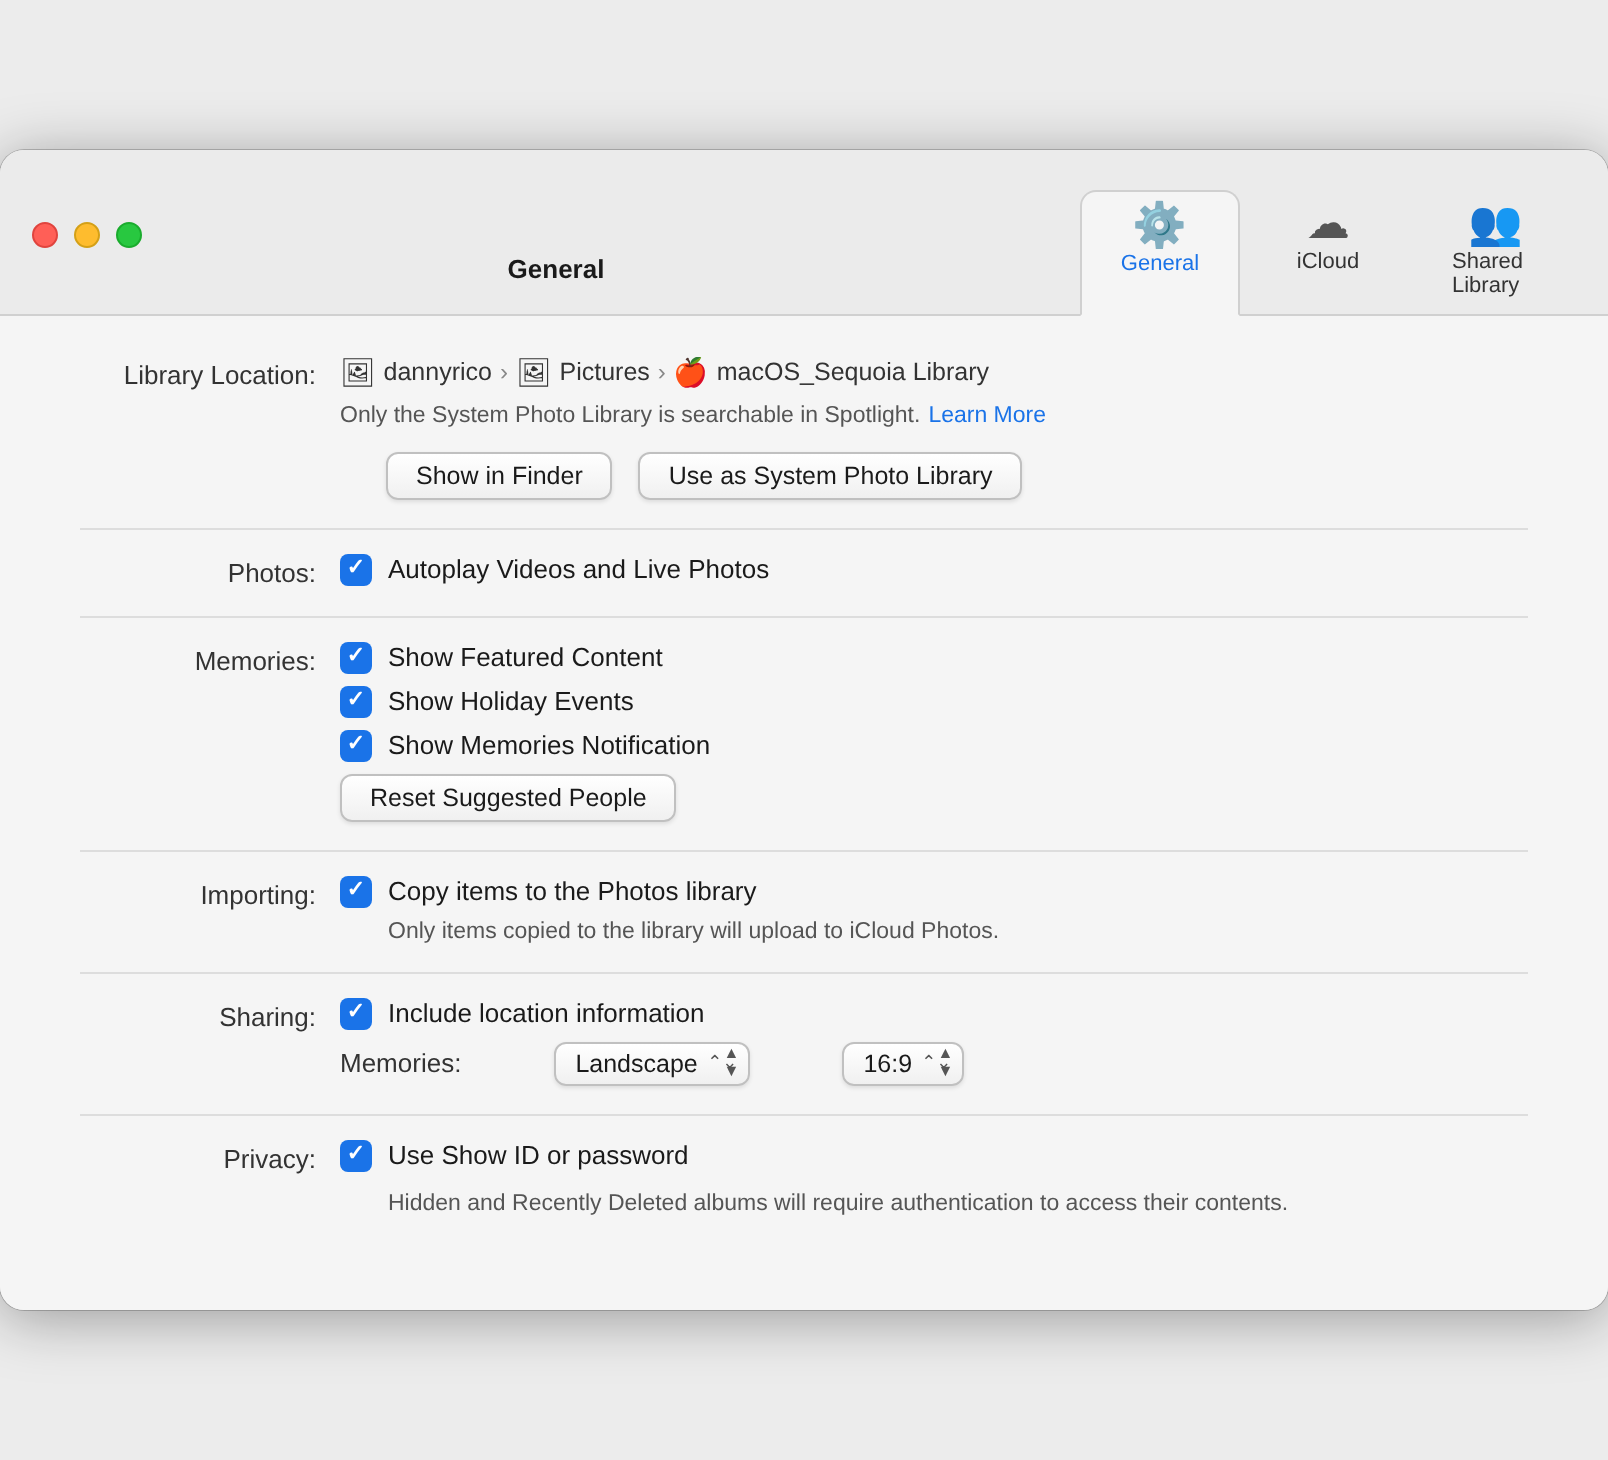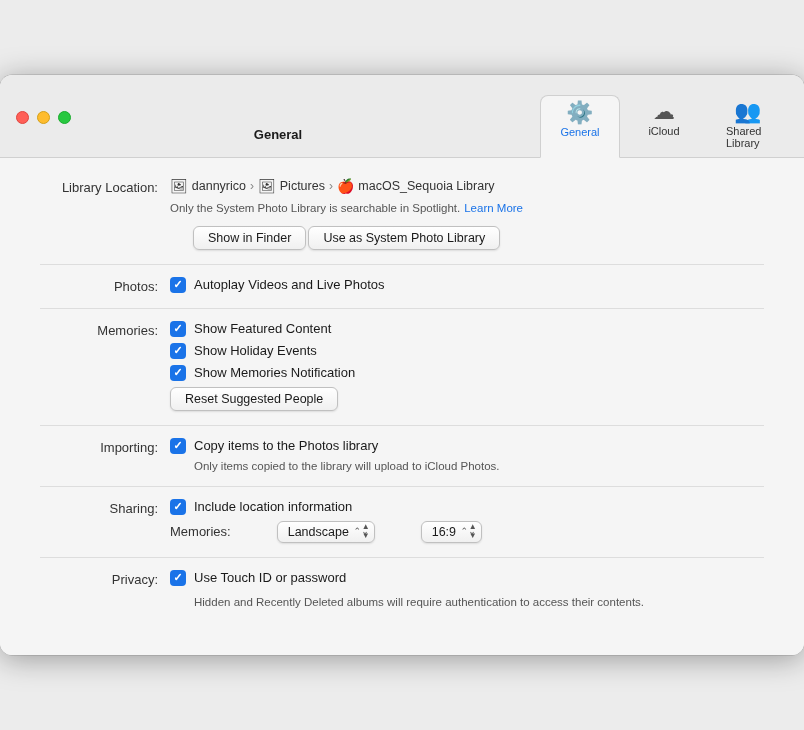--- a/index.html
+++ b/index.html
@@ -152,21 +152,21 @@
     }
 
     .learn-more {
       color: #1a73e8;
       text-decoration: none;
       font-size: 11.5px;
     }
 
     .btn-row {
       display: flex;
-      gap: 2px;
+      gap: 13px;
       margin-top: 6px;
       padding-left: 23px;
     }
 
     .mac-button {
       background: linear-gradient(to bottom, #ffffff, #f0f0f0);
       border: 1px solid #c0c0c0;
       border-radius: 6px;
       padding: 4px 14px;
       font-size: 12.5px;
@@ -441,20 +441,20 @@
 
     <div class="divider"></div>
 
     <div class="section">
       <div class="section-label">Privacy:</div>
       <div class="section-content">
         <div class="checkbox-row">
           <div class="mac-checkbox">
             <span class="check">✓</span>
           </div>
-          <span>Use Touch ID or password</span>
+          <span>Use Show ID or password</span>
         </div>
         <div class="privacy-note">Hidden and Recently Deleted albums will require authentication to access their contents.</div>
       </div>
     </div>
 
   </div>
 </div>
 
 </body></html>

